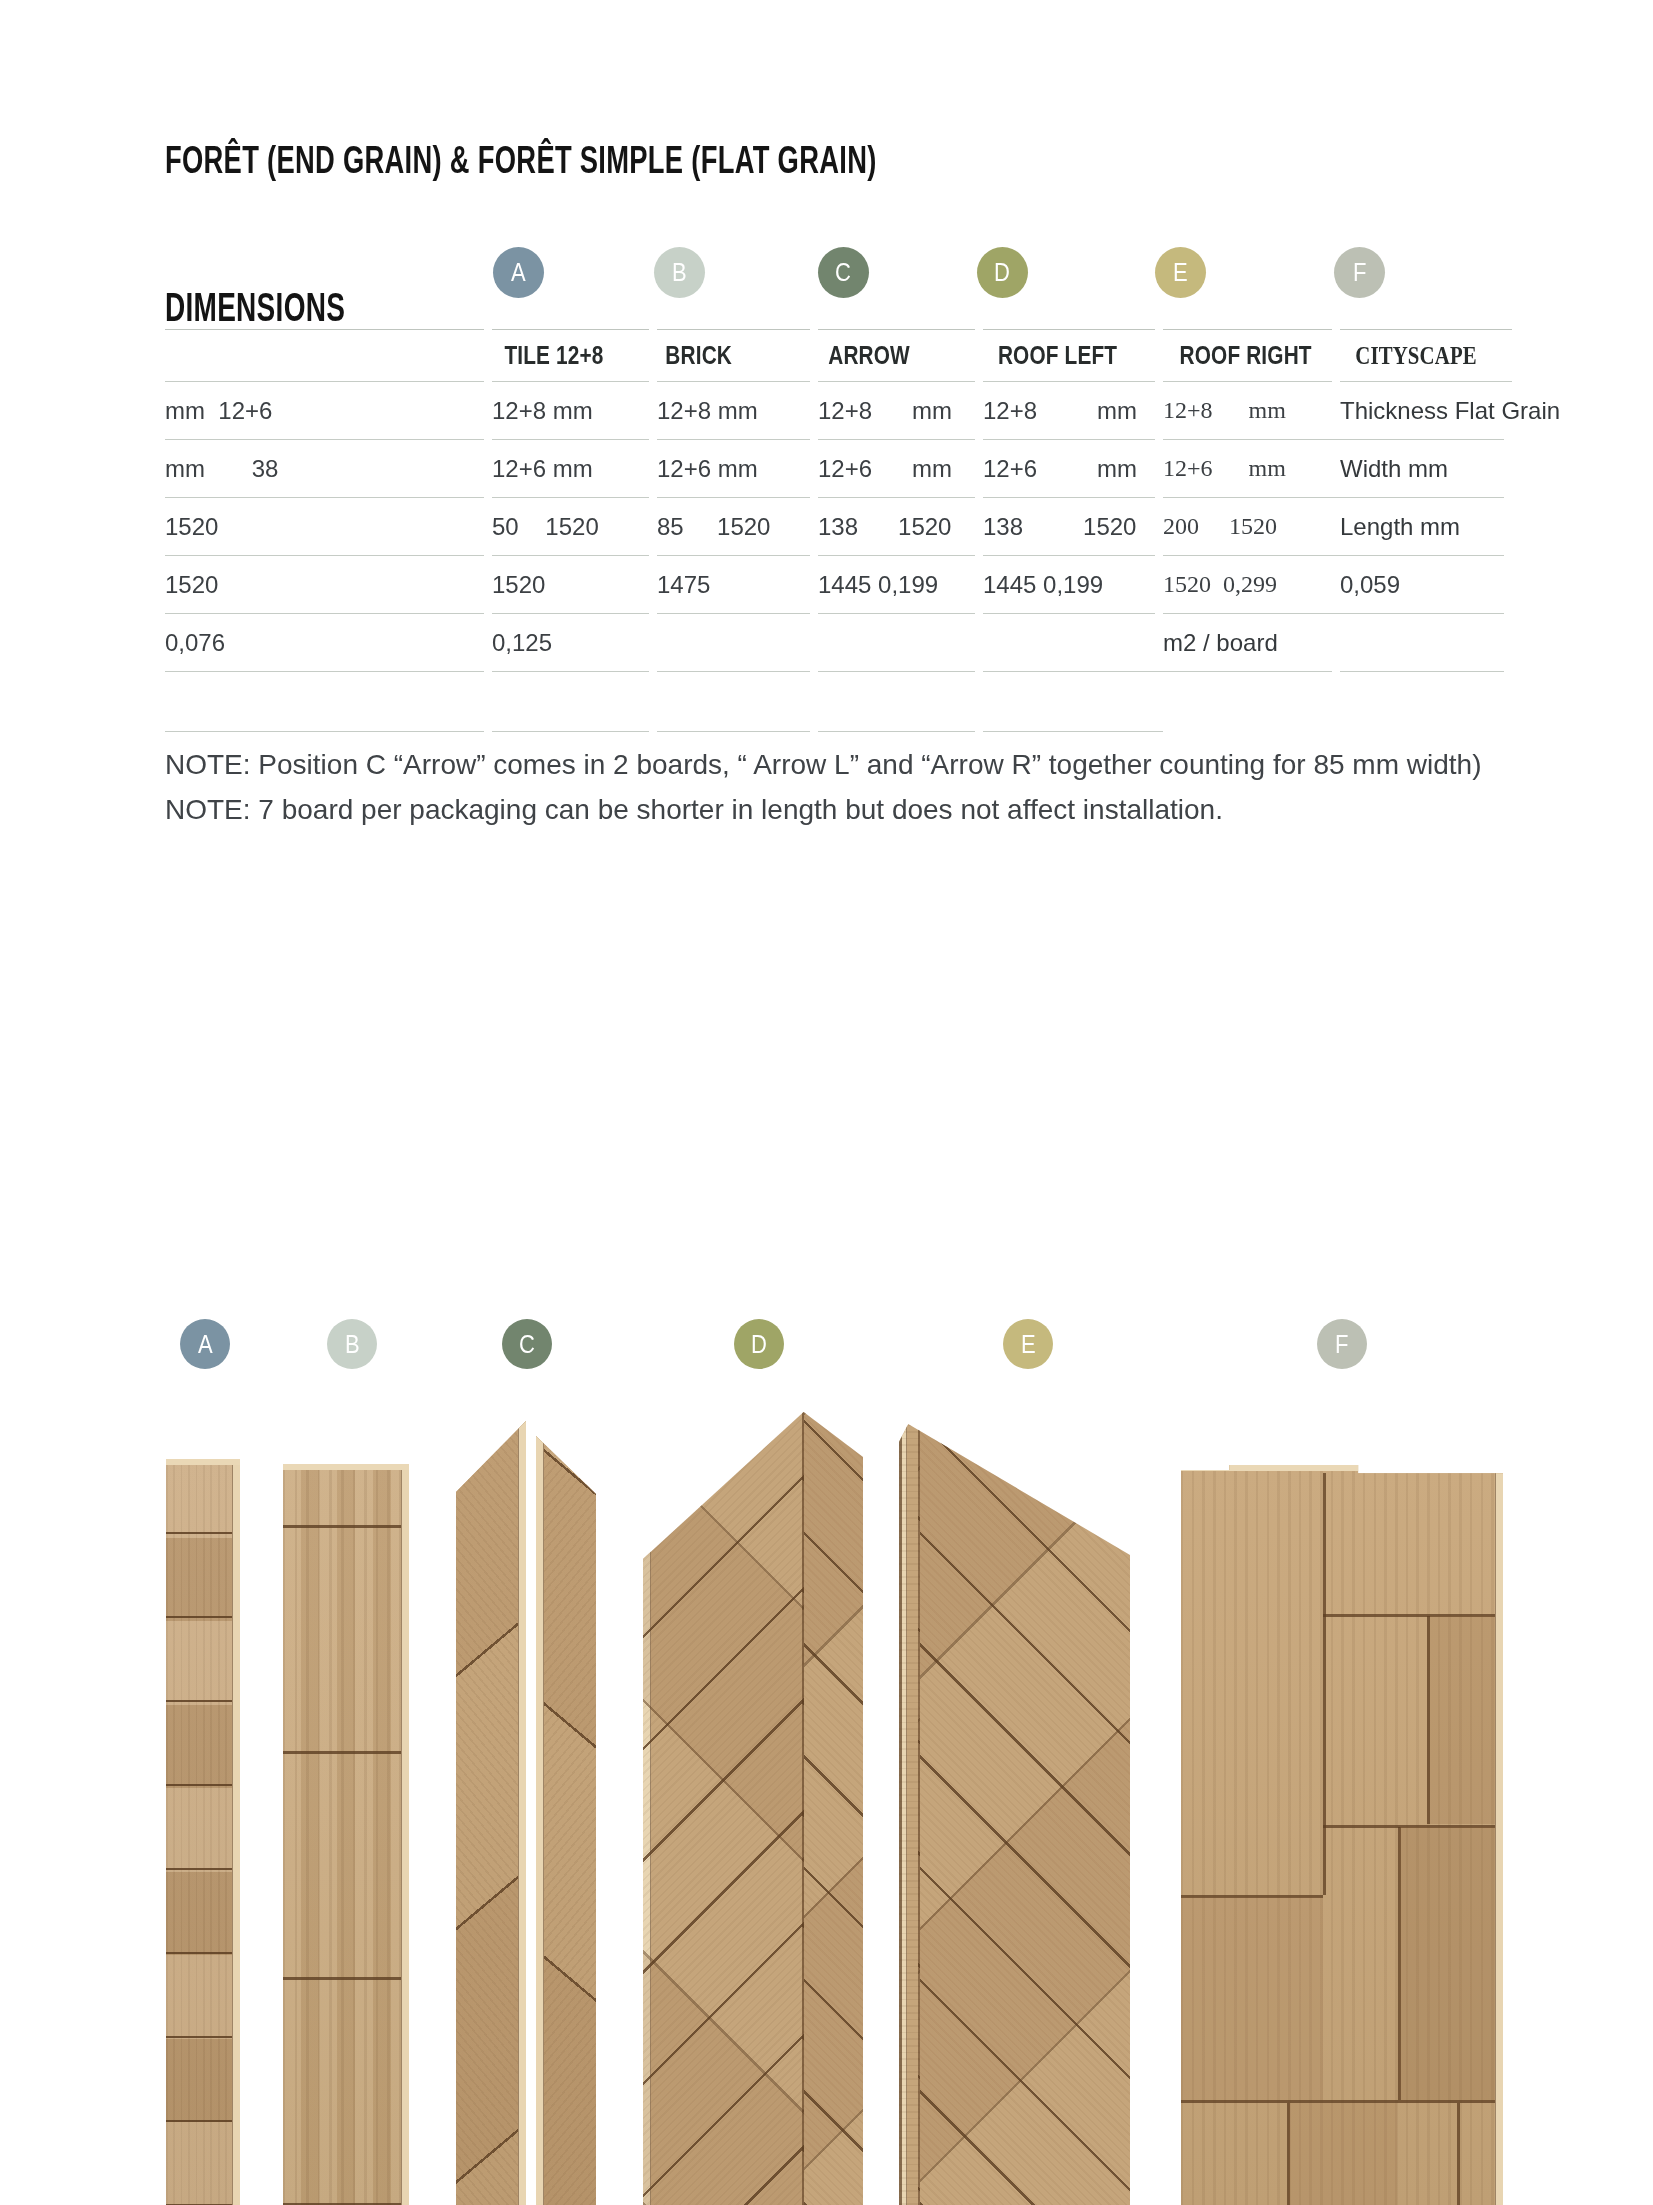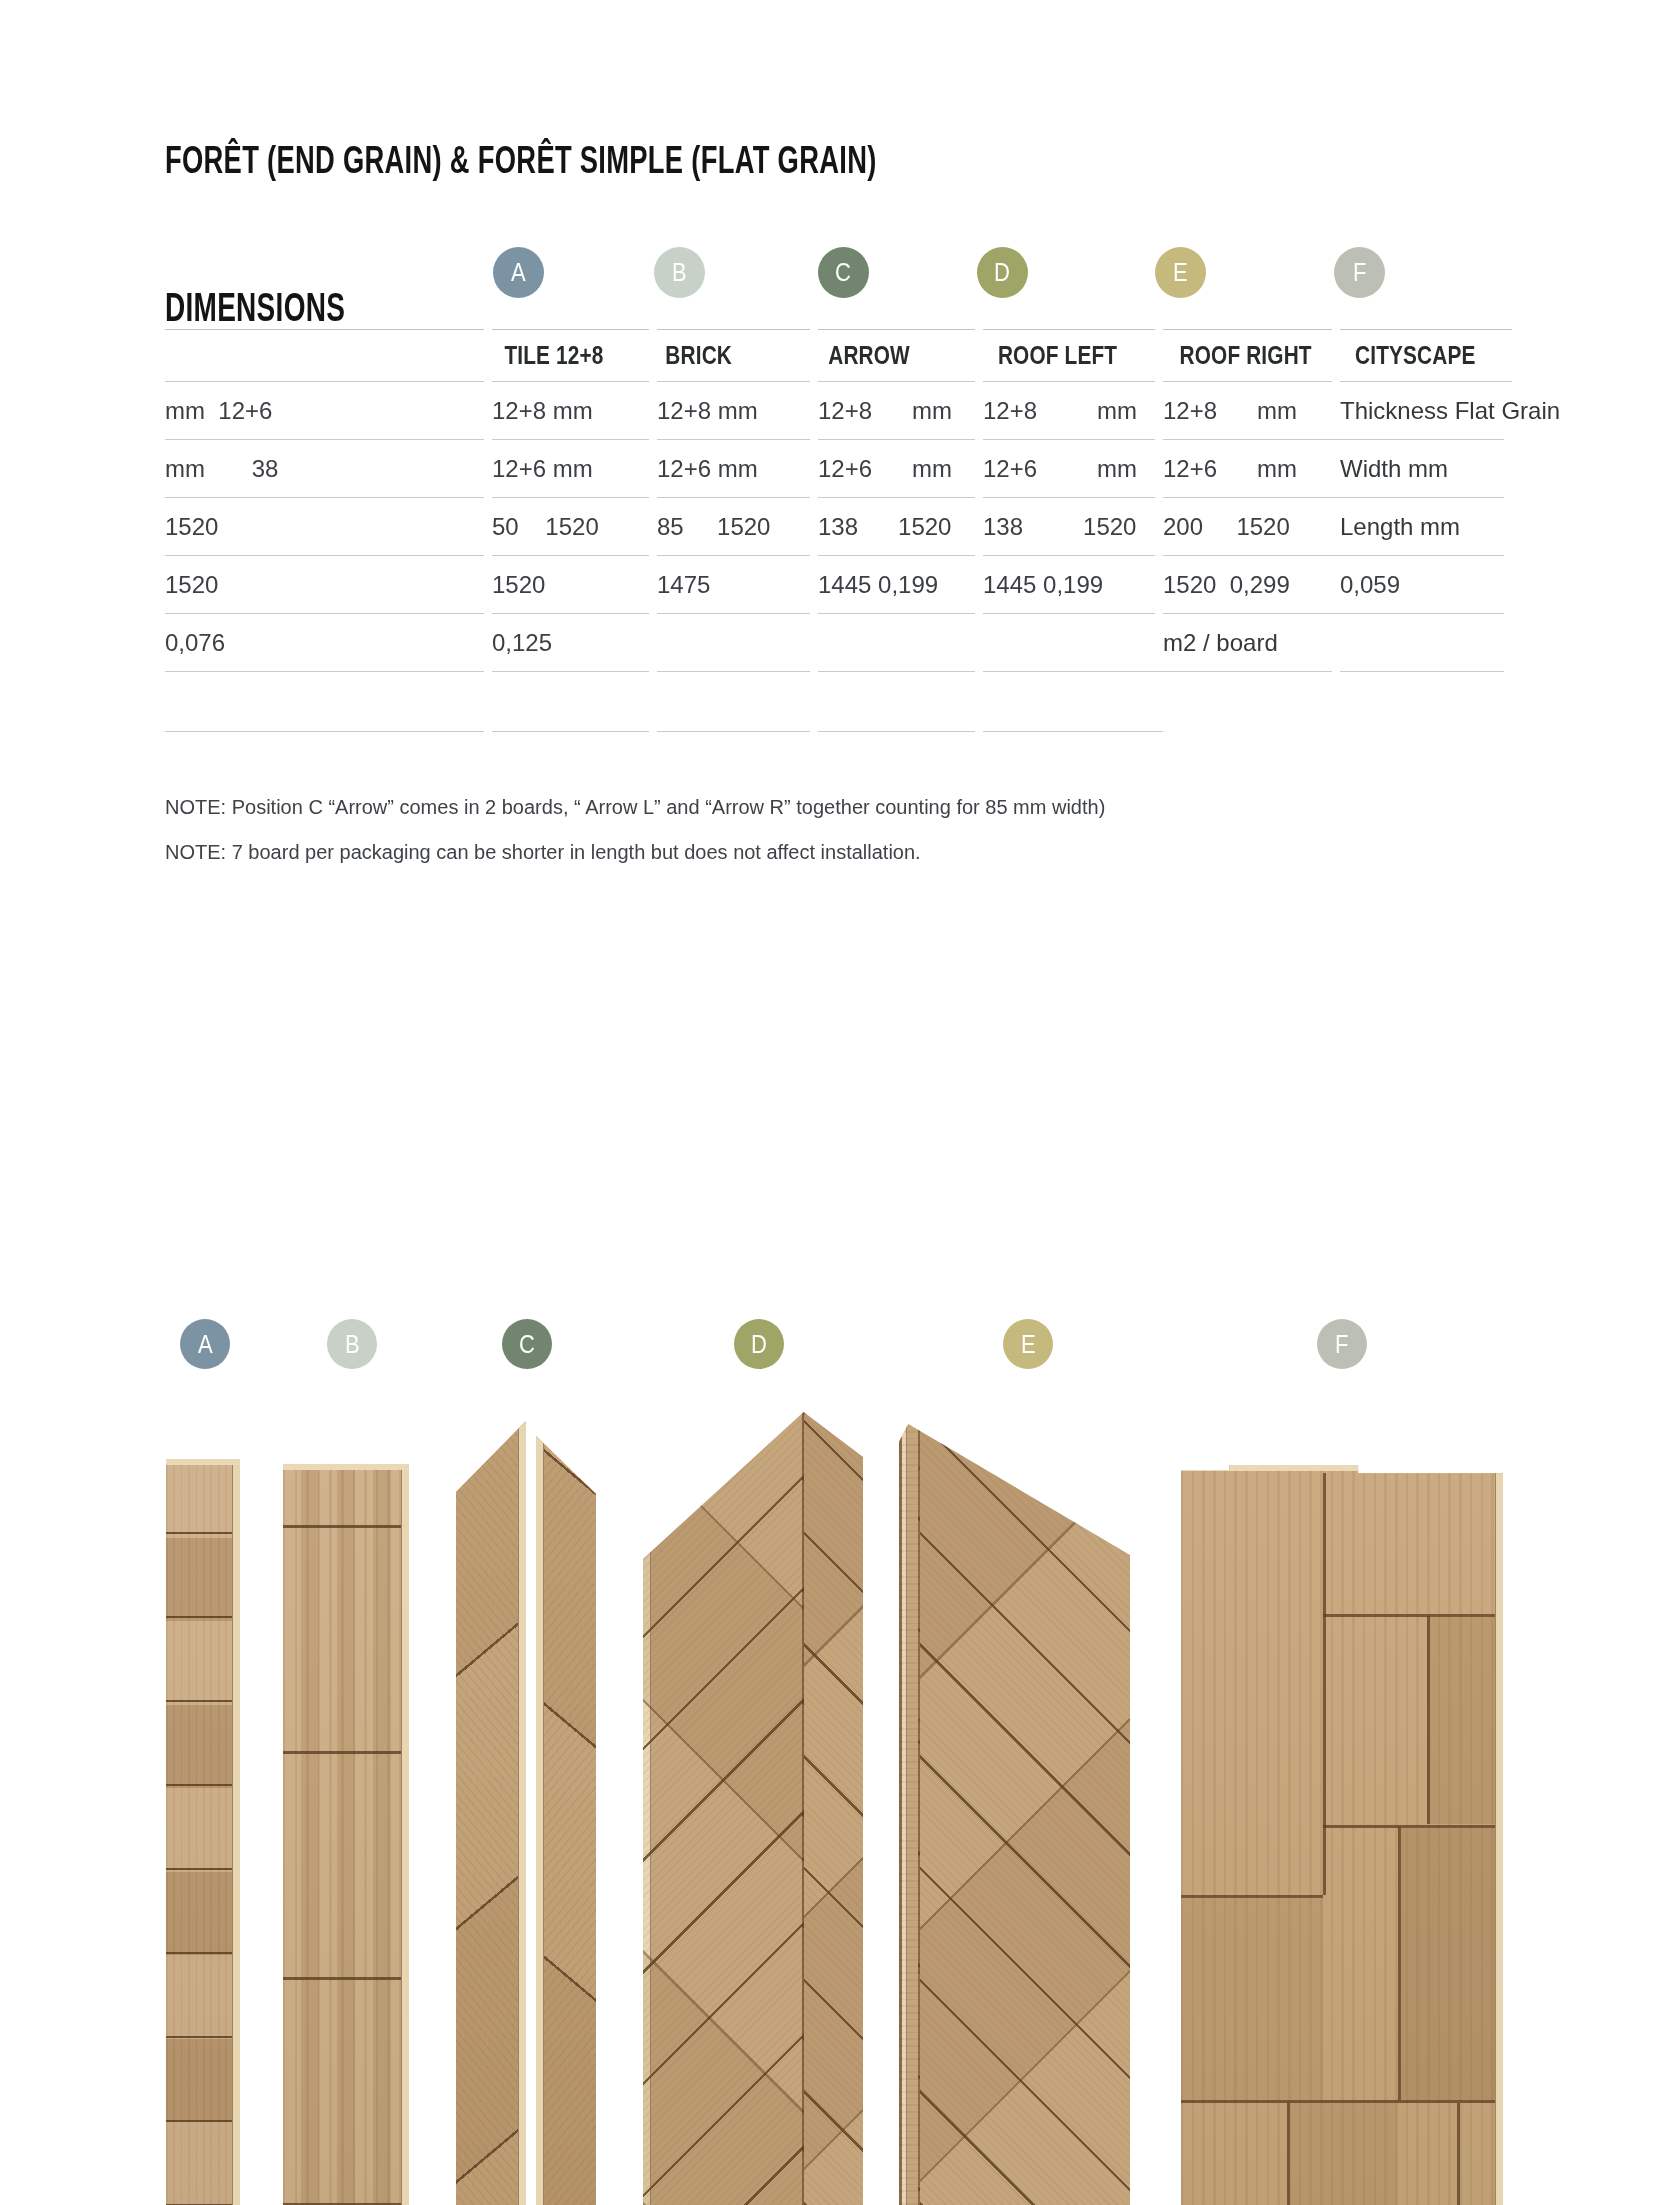--- a/index.html
+++ b/index.html
@@ -60,29 +60,29 @@
     grid-template-rows:53px 58px 58px 58px 58px 58px 60px;
   }
   .cell{
     display:flex;align-items:center;
     border-bottom:1.7px solid #c6ccc6;
     margin-right:8.3px;
     font-size:24px;
     white-space:pre;
     overflow:visible;
   }
-  .cell.lastcol{margin-right:0;}
+  .cell.lastcol{margin-right:0;font-family:Liberation Serif, serif;}
   .cell.hrow{border-top:1.7px solid #bfc5bf;}
   .cell .colname{
     font-size:26px;font-weight:600;color:#282c2c;
     transform:scaleX(0.80);letter-spacing:0.2px;
   }
   .cell.rowlabel{color:#35393c;}
   
-  .notes{position:absolute;left:165px;top:795px;font-size:20px;color:#3f4347;}
+  .notes{position:absolute;left:165px;top:752px;font-size:28px;color:#3f4347;}
   .notes p{margin:0 0 20px 0;line-height:25px;}
   
   .strip{position:absolute;background-color:#c5a57b;overflow:hidden;}
   .strip-a{
     left:166px;top:1459px;width:74px;height:747px;
     background-image:
       repeating-linear-gradient(0deg, rgba(92,62,34,.85) 0 2.5px, transparent 2.5px 84px),
       repeating-linear-gradient(0deg, rgba(255,244,226,.14) 0 84px, rgba(118,84,50,.16) 84px 167px),
       repeating-linear-gradient(90deg, rgba(110,78,46,.12) 0 1.7px, transparent 1.7px 7.4px),
       linear-gradient(180deg,#c9a981,#bd9c72);

